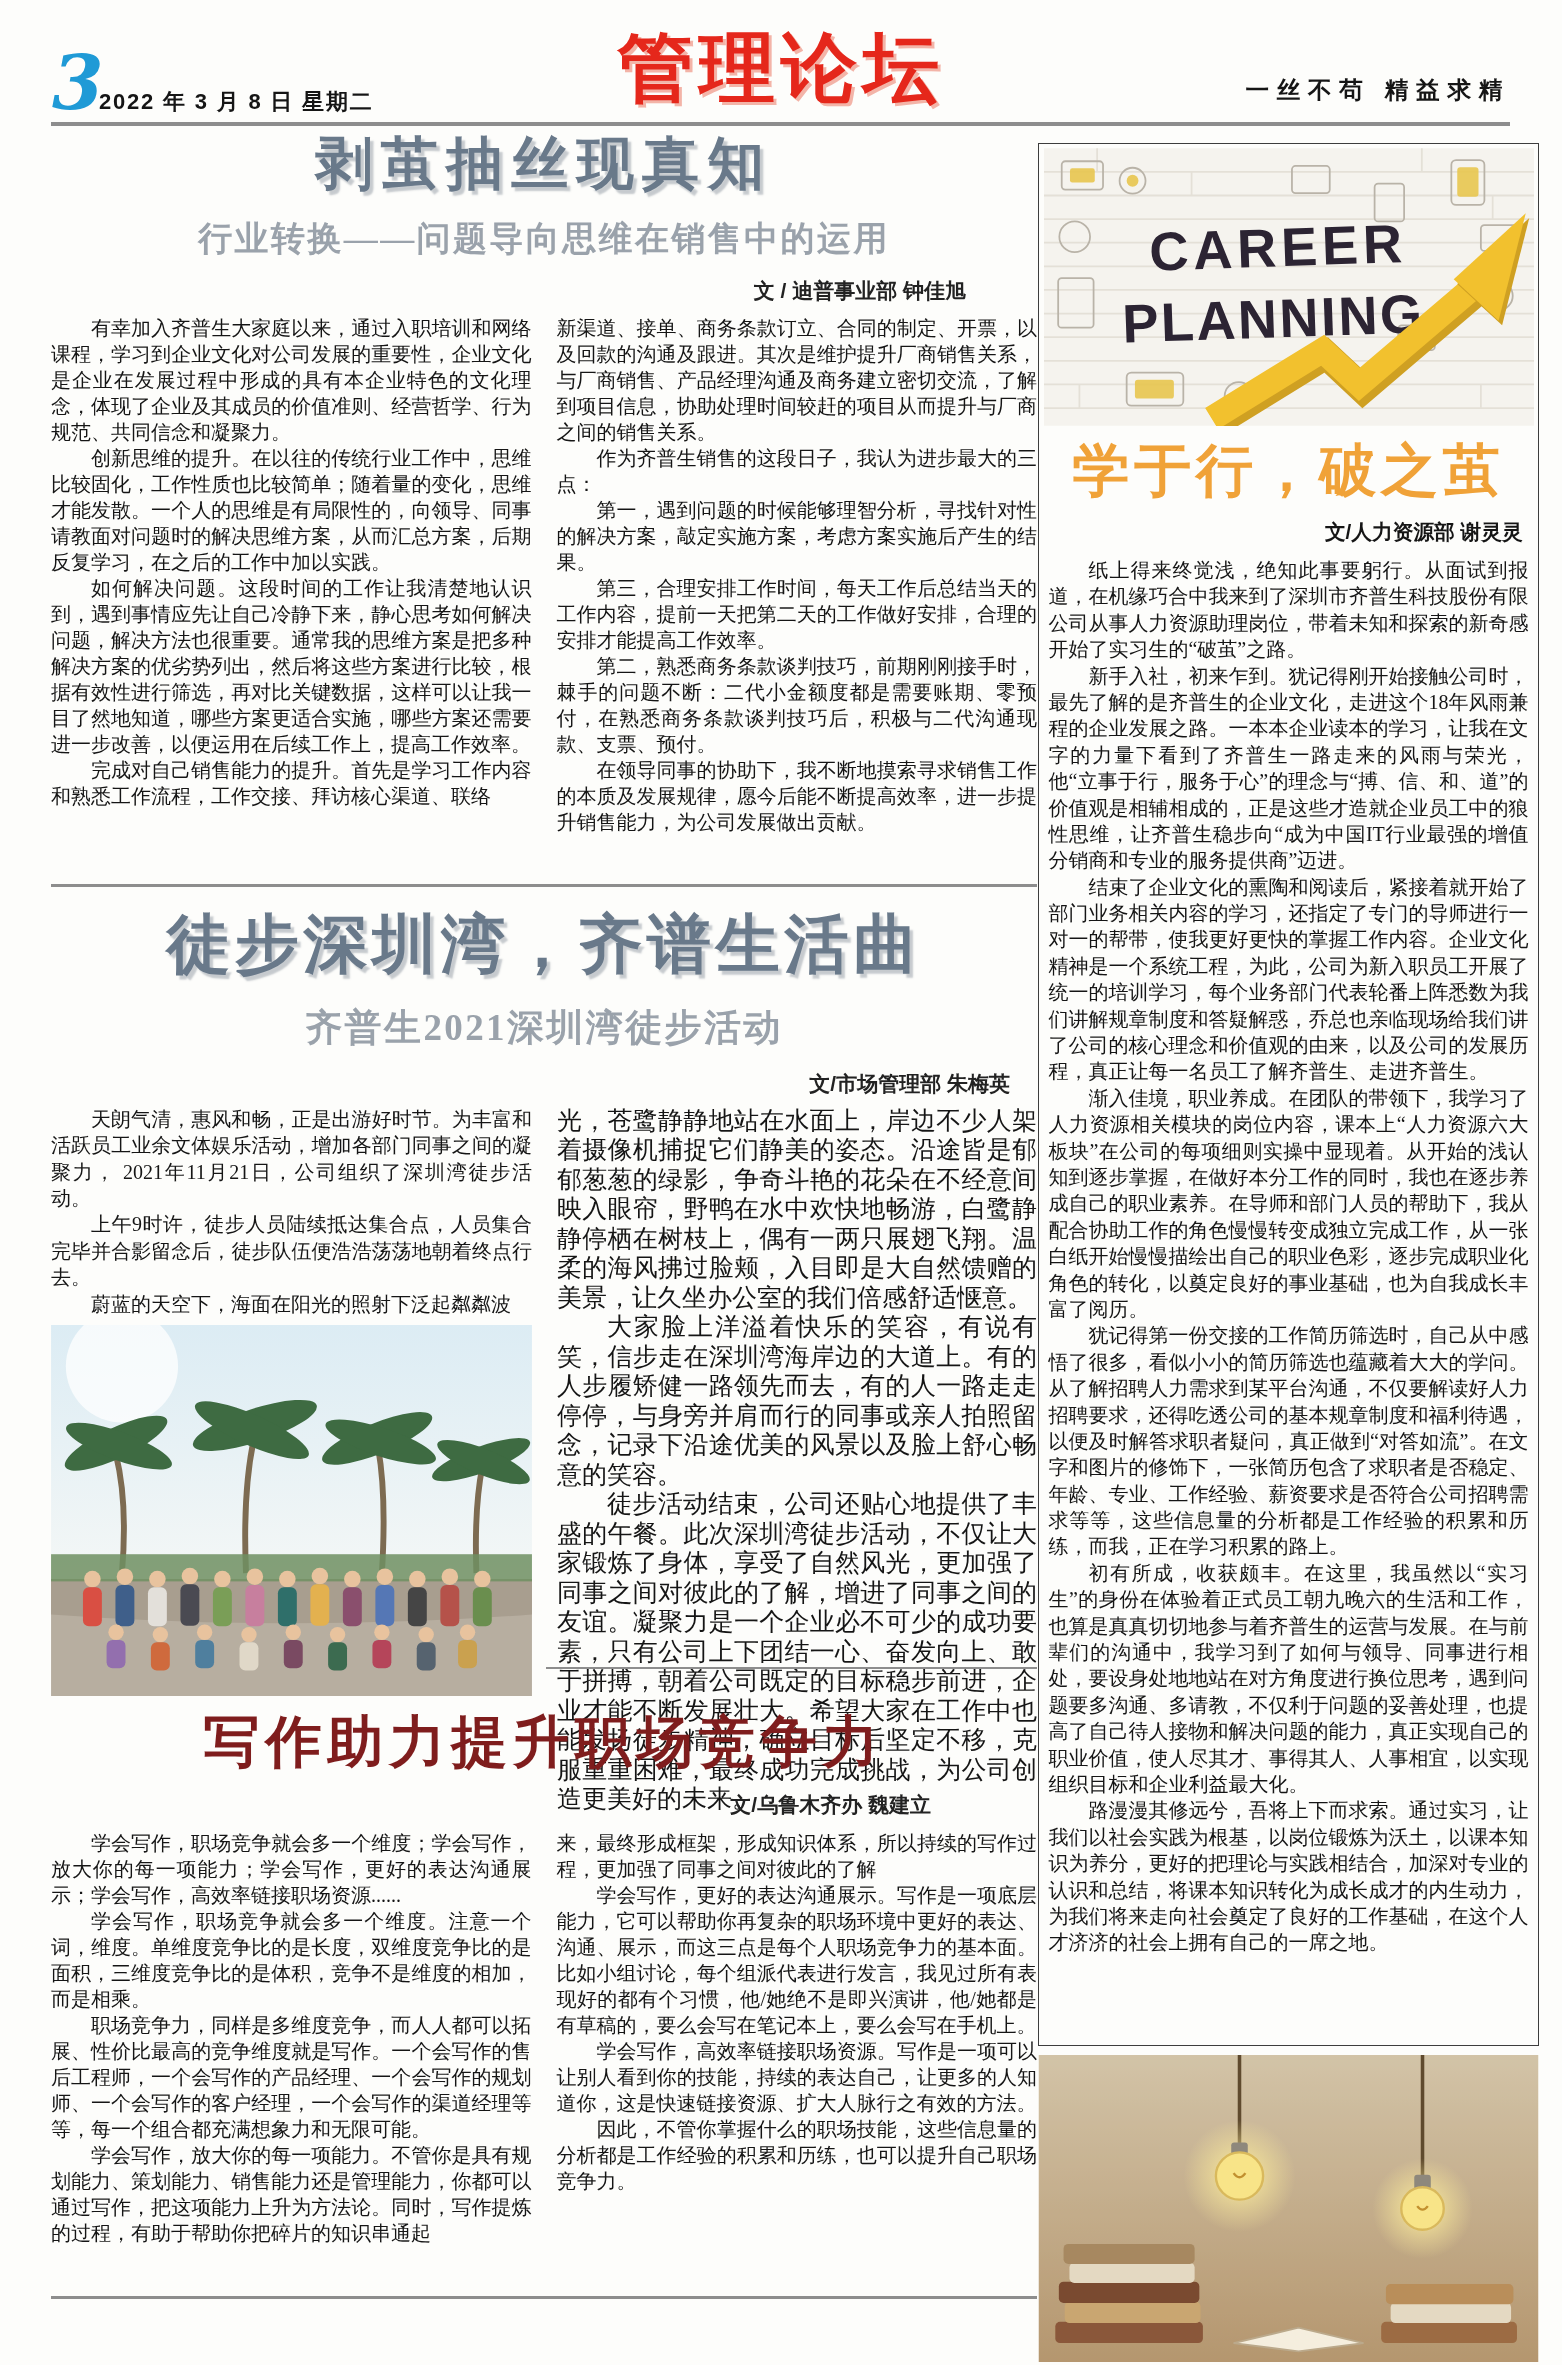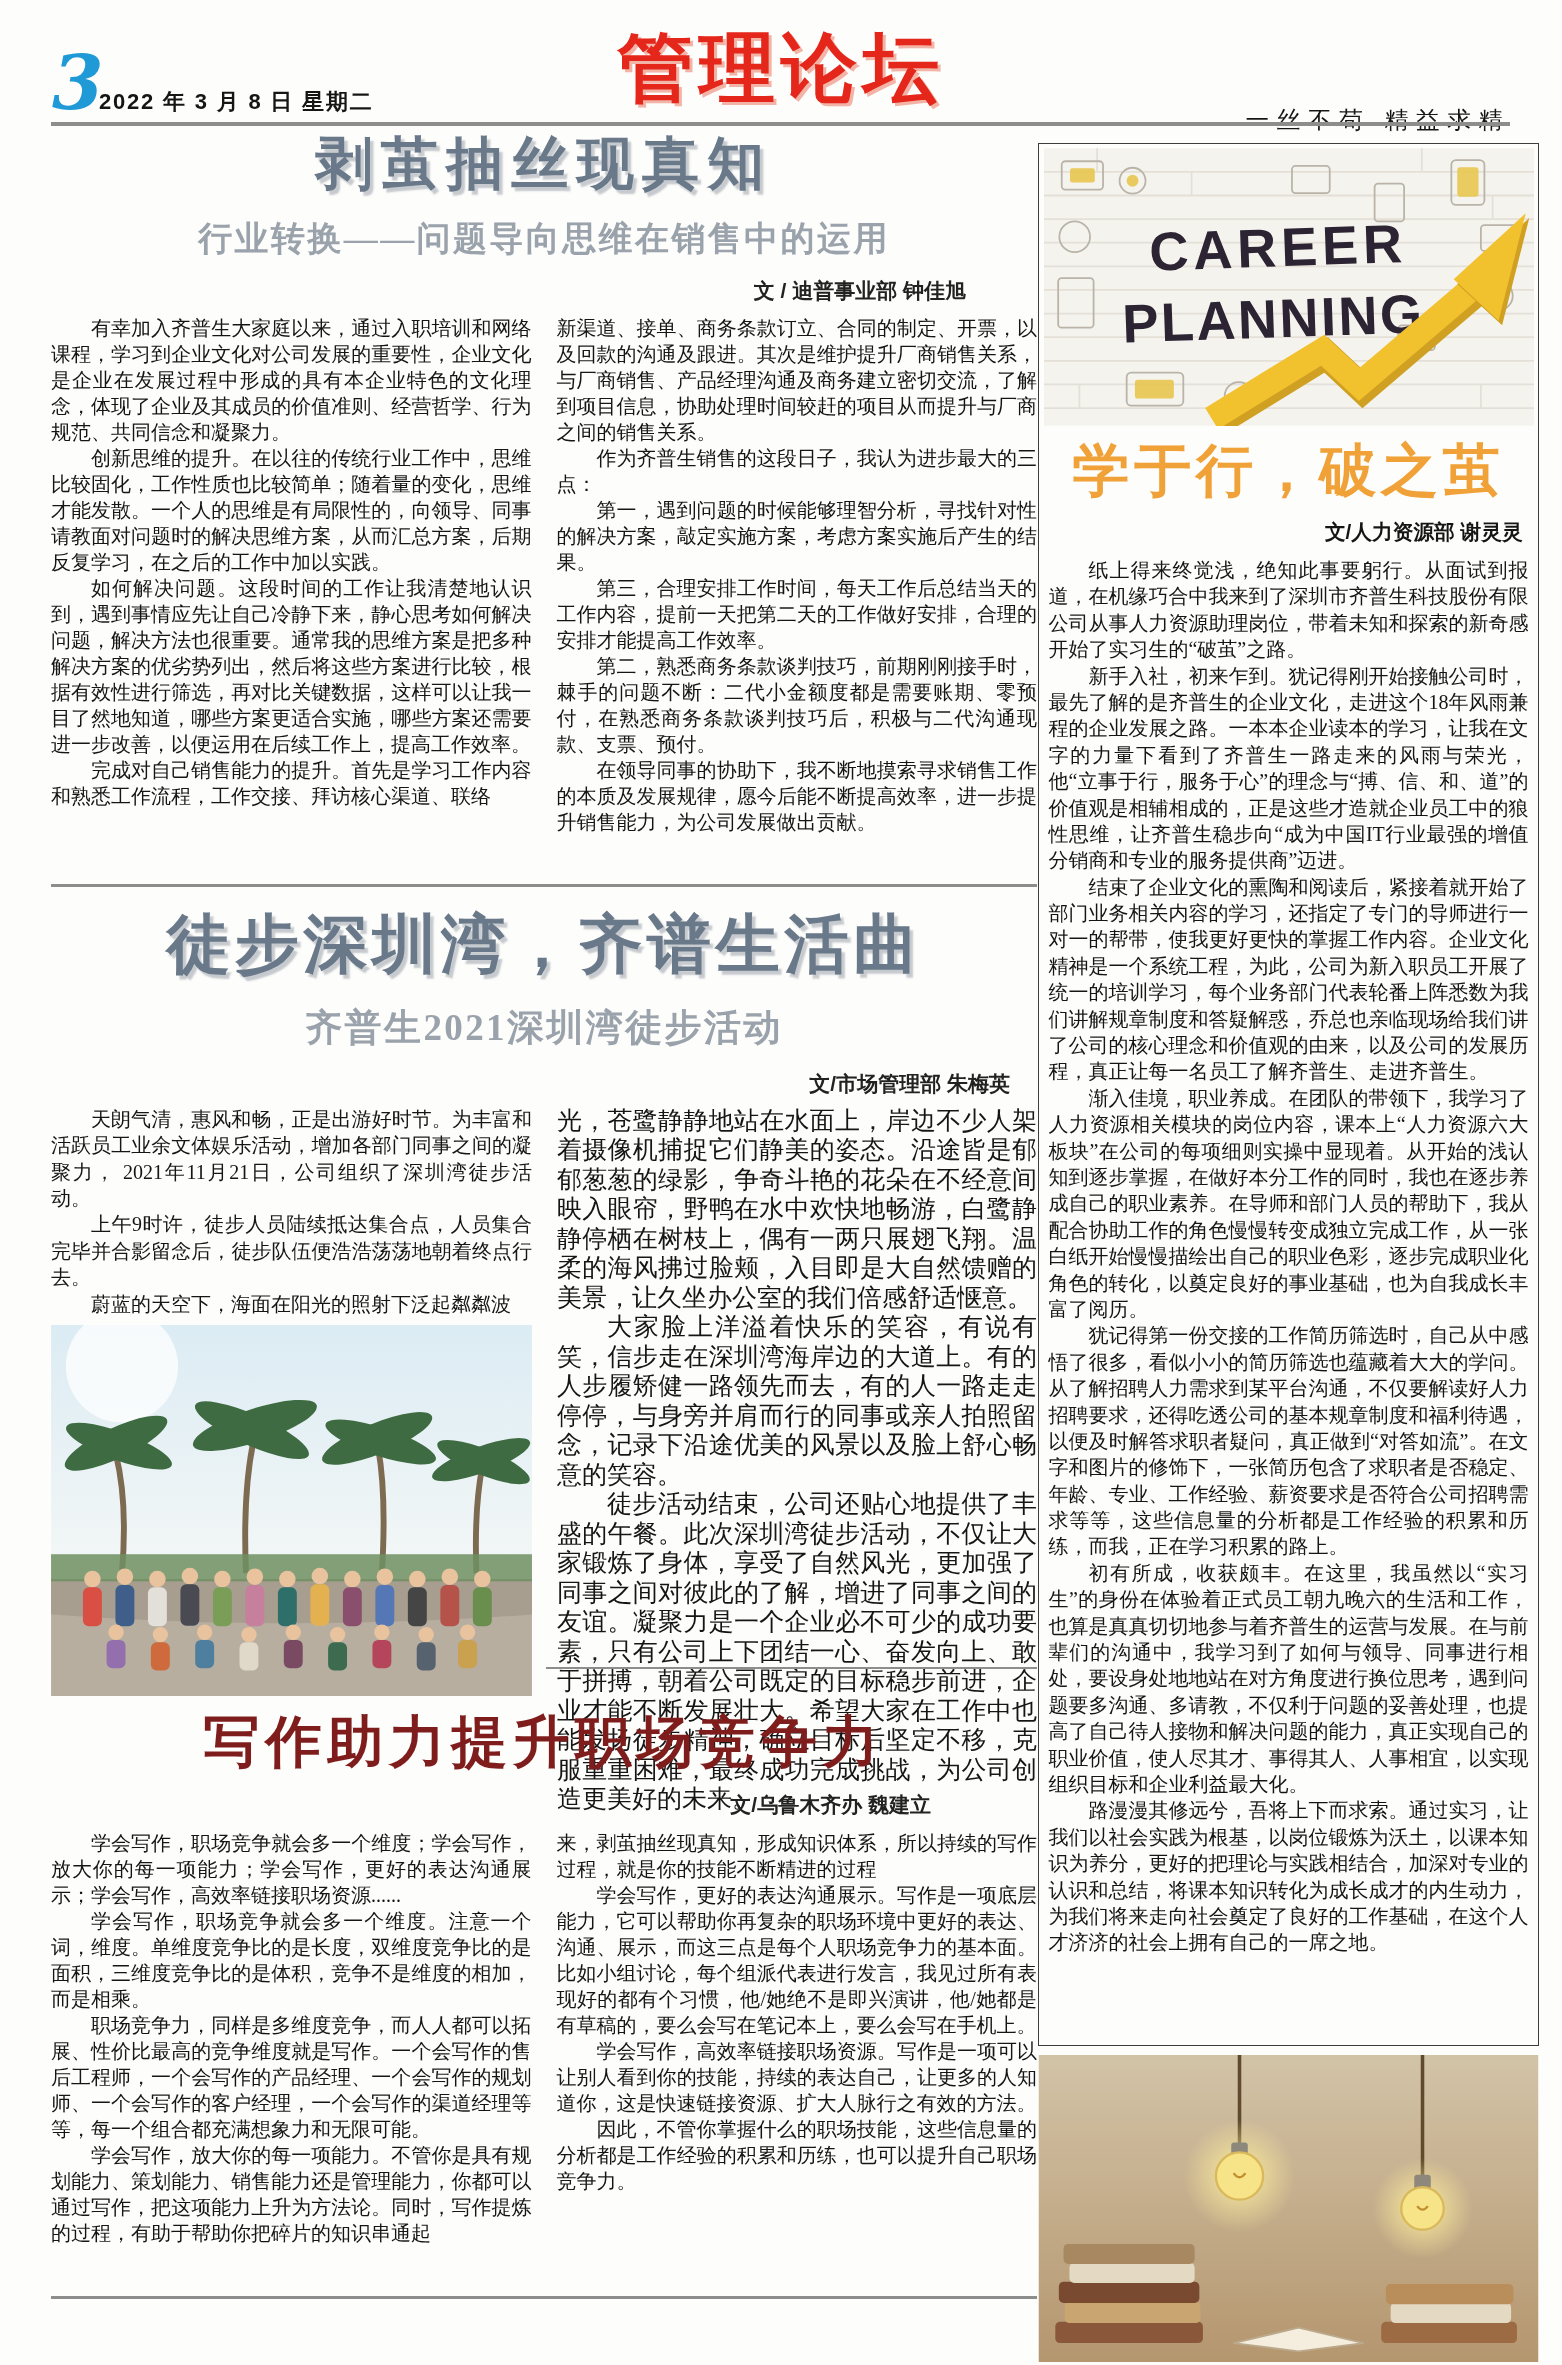--- a/index.html
+++ b/index.html
@@ -5,21 +5,21 @@
   html,body{margin:0;padding:0;background:#888;}
   #page{position:relative;width:1562px;height:2366px;background:#fdfdfb;overflow:hidden;
         font-family:"Liberation Serif","DejaVu Serif",serif;color:#151515;}
   
   #page-number{position:absolute;left:52px;top:46px;font-size:74px;font-style:italic;font-weight:bold;
         color:#1f9ad6;font-family:"DejaVu Serif",serif;line-height:1;}
   #date-line{position:absolute;left:99px;top:87px;font-size:22px;font-weight:bold;
         font-family:"Liberation Sans","DejaVu Sans",sans-serif;letter-spacing:1.8px;}
   #masthead{position:absolute;left:0;top:30px;width:1562px;text-align:center;font-size:76px;font-weight:bold;
         color:#e5271b;letter-spacing:5.9px;line-height:1;text-shadow:3px 3px 0 #f3b4a8;}
-  #motto{position:absolute;right:52px;top:104px;font-size:23.6px;font-weight:normal;letter-spacing:7.7px;
+  #motto{position:absolute;right:52px;top:74px;font-size:23.6px;font-weight:bold;letter-spacing:7.7px;
         font-family:"Liberation Sans","DejaVu Sans",sans-serif;}
   .hrule{position:absolute;background:#8d8d8d;}
   
   .a-title{width:100%;text-align:center;font-weight:bold;line-height:1.12;}
   .slate{color:#69798a;text-shadow:3.5px 4.1px 1.8px rgba(130,140,150,.45);}
   .a-sub{width:100%;text-align:center;color:#9aa2ab;font-weight:bold;letter-spacing:2.4px;}
   .byline{width:100%;text-align:right;font-size:21px;font-weight:bold;
         font-family:"Liberation Sans","DejaVu Sans",sans-serif;color:#222;}
   .body2col{display:flex;gap:25px;}
   .acol{width:481px;font-size:20px;line-height:1.3;text-align:justify;}
@@ -240,21 +240,21 @@
     <div class="a-title">写作助力提升职场竞争力</div>
     <div class="byline">文/乌鲁木齐办  魏建立</div>
     <div class="body2col">
       <div class="acol">
           <p>学会写作，职场竞争就会多一个维度；学会写作，放大你的每一项能力；学会写作，更好的表达沟通展示；学会写作，高效率链接职场资源......</p>
           <p>学会写作，职场竞争就会多一个维度。注意一个词，维度。单维度竞争比的是长度，双维度竞争比的是面积，三维度竞争比的是体积，竞争不是维度的相加，而是相乘。</p>
           <p>职场竞争力，同样是多维度竞争，而人人都可以拓展、性价比最高的竞争维度就是写作。一个会写作的售后工程师，一个会写作的产品经理、一个会写作的规划师、一个会写作的客户经理，一个会写作的渠道经理等等，每一个组合都充满想象力和无限可能。</p>
           <p>学会写作，放大你的每一项能力。不管你是具有规划能力、策划能力、销售能力还是管理能力，你都可以通过写作，把这项能力上升为方法论。同时，写作提炼的过程，有助于帮助你把碎片的知识串通起</p>
         </div>
       <div class="acol">
-          <p class="cont">来，剥茧抽丝现真知，形成知识体系，所以持续的写作过程，就是你的技能不断精进的过程</p>
+          <p class="cont">来，最终形成框架，形成知识体系，所以持续的写作过程，更加强了同事之间对彼此的了解</p>
           <p>学会写作，更好的表达沟通展示。写作是一项底层能力，它可以帮助你再复杂的职场环境中更好的表达、沟通、展示，而这三点是每个人职场竞争力的基本面。比如小组讨论，每个组派代表进行发言，我见过所有表现好的都有个习惯，他/她绝不是即兴演讲，他/她都是有草稿的，要么会写在笔记本上，要么会写在手机上。</p>
           <p>学会写作，高效率链接职场资源。写作是一项可以让别人看到你的技能，持续的表达自己，让更多的人知道你，这是快速链接资源、扩大人脉行之有效的方法。</p>
           <p>因此，不管你掌握什么的职场技能，这些信息量的分析都是工作经验的积累和历练，也可以提升自己职场竞争力。</p>
         </div>
     </div>
   </div>
   <div class="hrule" id="sep3"></div>
 
   <div id="sidebar">
 

